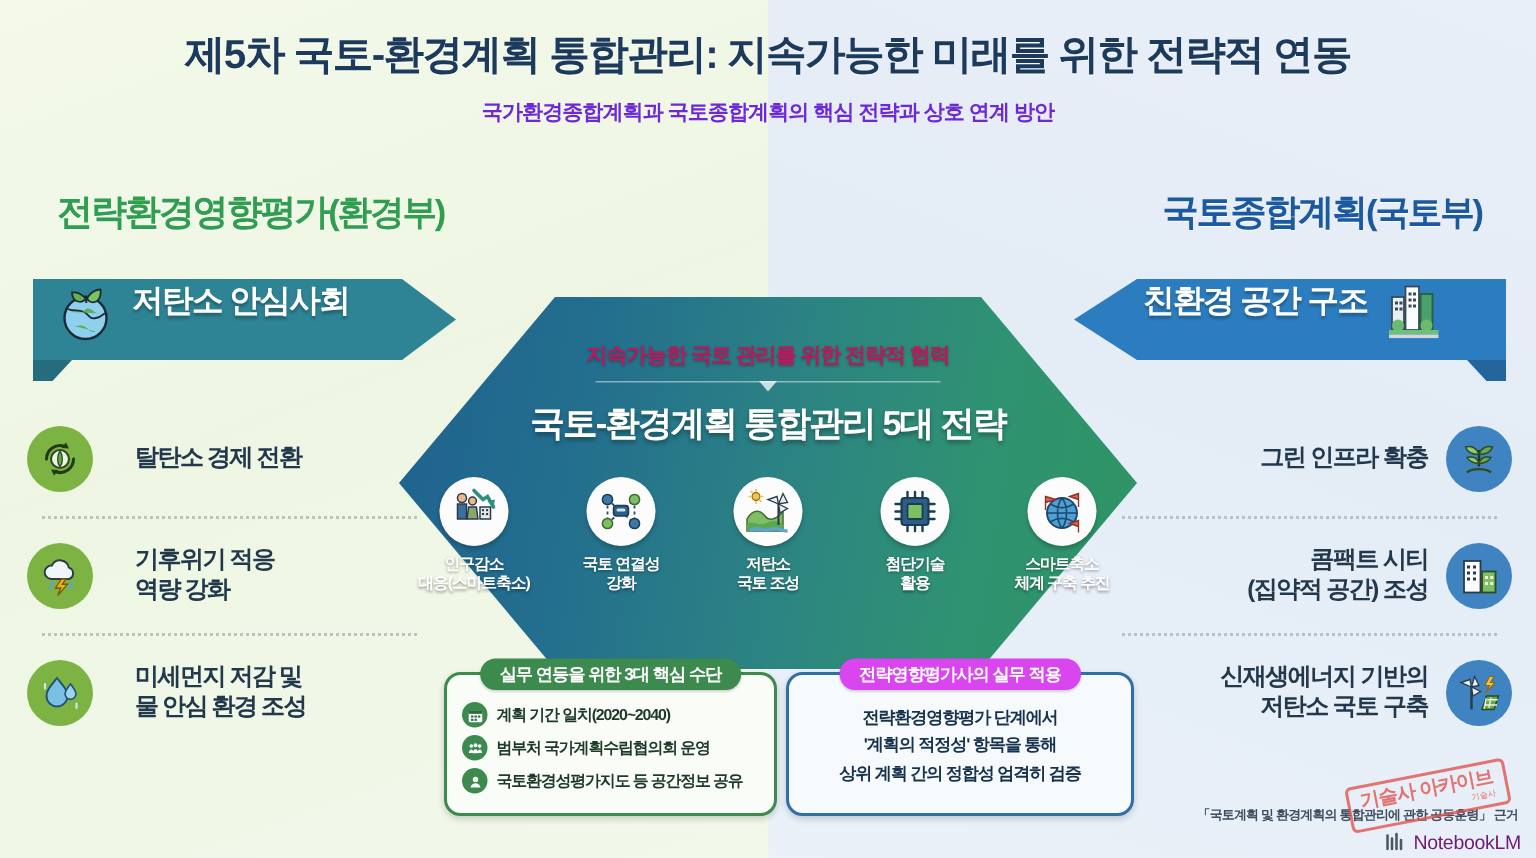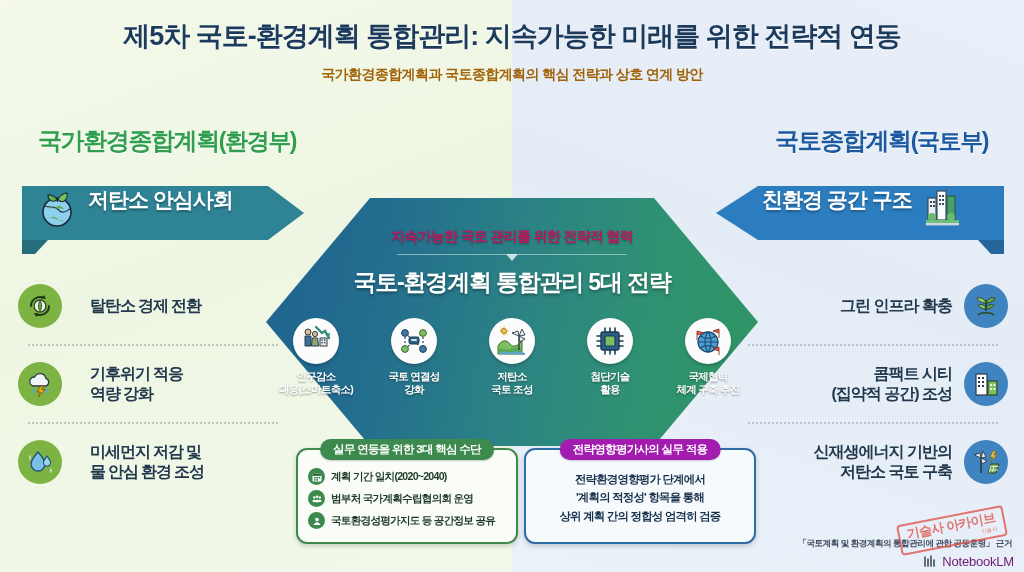--- a/index.html
+++ b/index.html
@@ -20,21 +20,21 @@
 
   
   .header{position:absolute;left:0;top:18px;width:1024px;text-align:center;z-index:6;}
   .title{
     font-size:27px;font-weight:bold;color:#1b3a5c;letter-spacing:-1px;
     text-shadow:0 1px 0 rgba(255,255,255,.8);
     white-space:nowrap;
     text-align:center;
   }
   .subtitle{
-    margin-top:12px;font-size:14px;font-weight:bold;color:#a16207;letter-spacing:-.6px;
+    margin-top:12px;font-size:14px;font-weight:bold;color:#6d28d9;letter-spacing:-.6px;
   }
 
   
   .col-title{position:absolute;top:125px;font-size:24px;font-weight:bold;letter-spacing:-1.4px;z-index:6;white-space:nowrap;}
   .col-title .sub{font-size:23px;margin-top:39px;}
   .col-title-left{left:38px;color:#2f9e4f;text-shadow:0 1px 0 rgba(255,255,255,.9);}
   .col-title-right{right:36px;color:#1b5aa0;text-shadow:0 1px 0 rgba(255,255,255,.9);}
 
   
   .banner{position:absolute;height:54px;display:flex;align-items:flex-start;z-index:5;
@@ -102,21 +102,21 @@
 
   
   .bbox{position:absolute;z-index:7;border-radius:11px;background:#fafcf8;
     box-shadow:0 2px 5px rgba(0,0,0,.18);box-sizing:border-box;}
   .bbox-left{left:296px;top:448px;width:222px;height:96px;border:2px solid #3c8a4e;}
   .bbox-right{left:524px;top:448px;width:232px;height:96px;border:2px solid #2f6fa8;background:#f7fafd;}
   .bbox-head{position:absolute;top:-11px;left:50%;transform:translateX(-50%);
     padding:3px 13px;border-radius:13px;color:#fff;font-size:11.5px;font-weight:bold;
     letter-spacing:-.7px;white-space:nowrap;box-shadow:0 1px 2px rgba(0,0,0,.2);}
   .head-green{background:#3c8a4e;}
-  .head-blue{background:#a21caf;}
+  .head-blue{background:#d946ef;}
   .bbox-body{padding:18px 8px 0;}
   .bline{display:flex;align-items:center;margin:0 0 5px 2px;}
   .bline-ic{width:17px;height:17px;flex:0 0 17px;border-radius:50%;background:#3c8a4e;
     display:flex;align-items:center;justify-content:center;margin-right:6px;}
   .bline-ic svg{width:12px;height:12px;}
   .bline-tx{font-size:10.6px;font-weight:bold;color:#1d3a26;letter-spacing:-.75px;white-space:nowrap;}
   .bbox-right .bbox-body{padding-top:20px;text-align:center;}
   .rline{font-size:11.4px;font-weight:bold;color:#17324d;letter-spacing:-.75px;line-height:1.62;white-space:nowrap;}
 
   
@@ -138,21 +138,21 @@
 
   <div class="bg-left"></div>
   <div class="bg-right"></div>
 
   <div class="header">
     <div class="title">제5차 국토-환경계획 통합관리: 지속가능한 미래를 위한 전략적 연동</div>
     <div class="subtitle">국가환경종합계획과 국토종합계획의 핵심 전략과 상호 연계 방안</div>
   </div>
 
   <div class="col-title col-title-left">
-    <span>국가환경종합계획</span><span class="sub">(환경부)</span>
+    <span>전략환경영향평가</span><span class="sub">(환경부)</span>
   </div>
   <div class="col-title col-title-right">
     <span>국토종합계획</span><span class="sub">(국토부)</span>
   </div>
 
   <div class="banner-tab tab-left"></div>
   <div class="banner banner-left">
     <span class="banner-icon">
       <svg viewBox="0 0 44 44">
         <circle cx="21" cy="26" r="14" fill="#8fd0ef" stroke="#1d2b36" stroke-width="1.6"></circle>
@@ -294,21 +294,21 @@
           <circle cx="17" cy="18" r="10" fill="#4f9fd4" stroke="#1b4a6e" stroke-width="1.3"></circle>
           <g fill="none" stroke="#1b4a6e" stroke-width="1.1">
             <path d="M7 18h20M17 8c4 5 4 15 0 20M17 8c-4 5-4 15 0 20M9 12c5 3 11 3 16 0M9 24c5-3 11-3 16 0"></path>
           </g>
           <path d="M6 16V7l7 2-7 2" fill="#e0604f" stroke="#8e3226" stroke-width=".9"></path>
           <path d="M28 14V5l-6 2 6 2" fill="#e0604f" stroke="#8e3226" stroke-width=".9"></path>
           <path d="M28 31v-8l-6 2 6 2" fill="#e0604f" stroke="#8e3226" stroke-width=".9"></path>
         </svg>
       </div>
       <div class="strat-label">
-        <span>국제협력</span><br>
+        <span>스마트축소</span><br>
         <span>체계 구축 추진</span>
       </div>
     </div>
   </div>
 
   <div class="side-list side-left">
     <div class="row">
       <span class="row-icon ic-green">
         <svg viewBox="0 0 30 30">
           <circle cx="15" cy="15" r="6" fill="#eaf4e3" stroke="#2e4a22" stroke-width="1.4"></circle>

